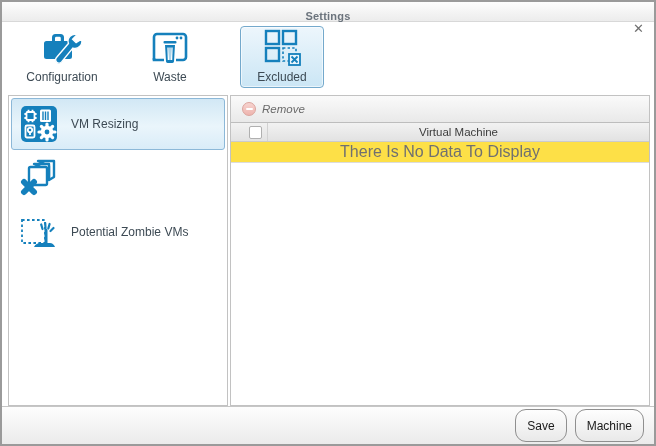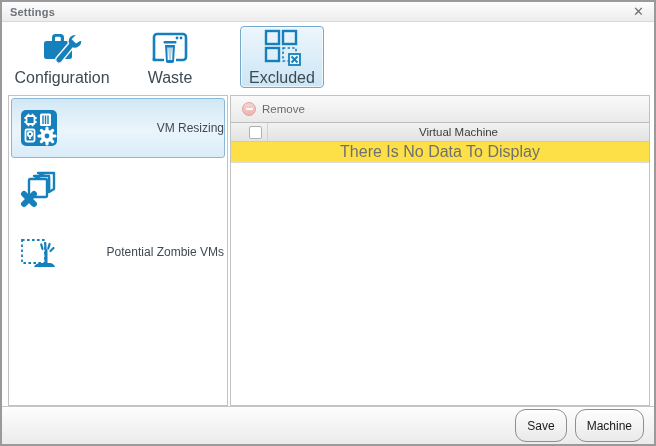--- a/index.html
+++ b/index.html
@@ -6,69 +6,69 @@
   html,body { width:656px; height:446px; background:#fff; font-family:"Liberation Sans","DejaVu Sans",sans-serif; }
   .dialog {
     position:relative; width:656px; height:446px;
     border:2px solid #9a9a9a; background:#ffffff; overflow:hidden;
   }
   
   .titlebar {
     position:absolute; left:0; top:0; width:652px; height:20px;
     background:linear-gradient(#fdfdfd,#ececec);
     border-bottom:1px solid #d8d8d8;
-    display:flex; align-items:center; padding:8px 8px;
+    display:flex; align-items:center; padding:8px 8px;flex-direction:column;
   }
   .titlebar .title { font-size:11px; font-weight:bold; color:#6b737c; letter-spacing:.2px; }
   .titlebar .close {
     margin-left:auto; color:#6f6f6f; font-size:13px; font-weight:bold;
     line-height:13px; cursor:pointer; padding:0 2px;
   }
   
   .top-toolbar { position:absolute; left:0; top:22px; width:652px; height:70px; }
   .tool-item {
     position:absolute; top:2px; height:62px;
     display:flex; flex-direction:column; align-items:center; justify-content:flex-end;
     gap:3px; padding-bottom:3px; border:1px solid transparent; border-radius:4px;
   }
   .tool-item .ticon { height:42px; display:flex; align-items:flex-end; justify-content:center; }
-  .tool-item .tlabel { font-size:16px; color:#3d4a54; line-height:13px; }
+  .tool-item .tlabel { font-size:12px; color:#3d4a54; line-height:13px; }
   .tool-item.sel {
     border:1px solid #74a9cc;
     background:linear-gradient(#edf6fc,#cbe6f5);
     box-shadow:inset 0 0 0 1px rgba(255,255,255,.6);
   }
   #tool-config { left:12px;  width:96px; }
   #tool-waste  { left:128px; width:80px; }
   #tool-excl   { left:238px; width:84px; }
   
   .left-panel {
     position:absolute; left:6px; top:93px; width:220px; height:311px;
     border:1px solid #c2c2c2; background:#fff;
   }
   .side-item {
-    position:relative; height:60px; display:flex; align-items:center;
-    padding-left:8px; gap:13px; margin:2px; border:1px solid transparent; border-radius:3px;justify-content:space-between;
+    position:relative; height:52px; display:flex; align-items:center;
+    padding-left:8px; gap:13px; margin:2px; border:1px solid transparent; border-radius:3px;
   }
   .side-item .slabel { font-size:12px; color:#3d4a54; }
   .side-item.sel {
     border:1px solid #8cb8d8;
     background:linear-gradient(#d2e8f5,#eaf5fb 55%,#d9ecf8);
   }
   .side-item + .side-item { margin-top:1px; }
   
   .right-panel {
     position:absolute; left:228px; top:93px; width:420px; height:311px;
     border:1px solid #c2c2c2; background:#fff; display:flex; flex-direction:column;
   }
   .grid-toolbar {
     height:27px; background:linear-gradient(#fafafa,#e9e9e9);
     border-bottom:1px solid #bdbdbd; display:flex; align-items:center; padding-left:11px;
   }
-  .remove-btn { display:flex; align-items:center; gap:6px; cursor:default; }
+  .remove-btn { display:flex; align-items:center; gap:6px; cursor:default;font-style:italic; }
   .remove-circle {
     width:14px; height:14px; border-radius:50%;
     background:linear-gradient(#f7d4d0,#eeb4ae);
     border:1px solid #dba49d; position:relative;
   }
   .remove-circle::after {
     content:""; position:absolute; left:2.5px; top:5px; width:7px; height:2px;
     background:#fff; border-radius:1px;
   }
   .remove-label { font-size:11.5px; color:#6b6b6b; }

